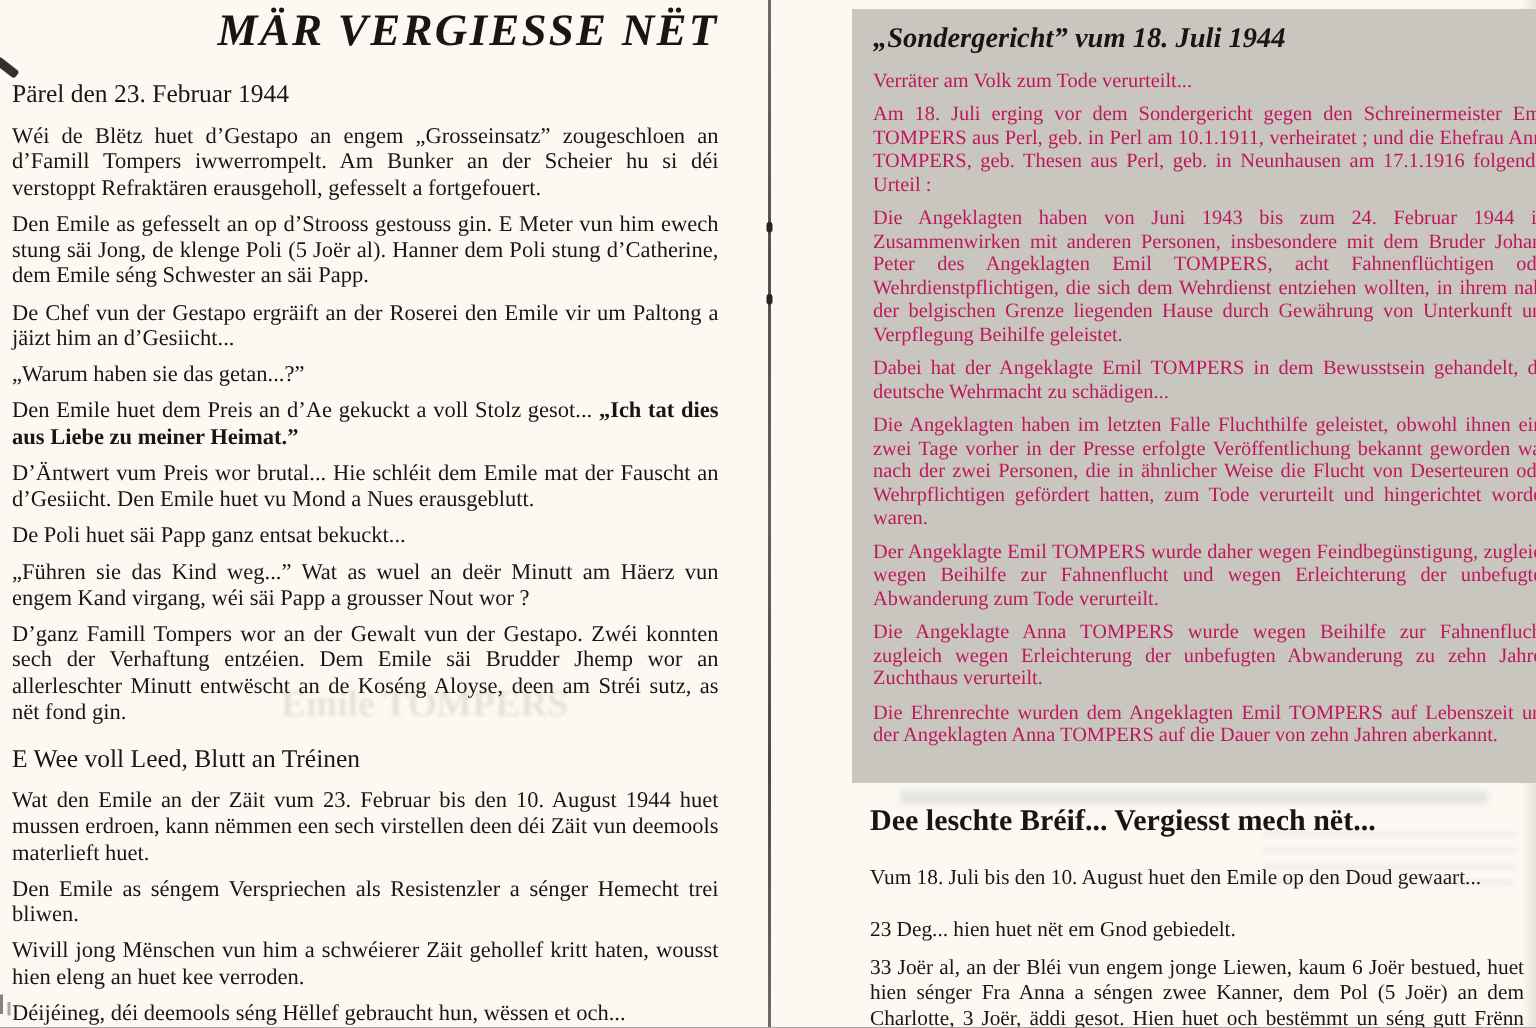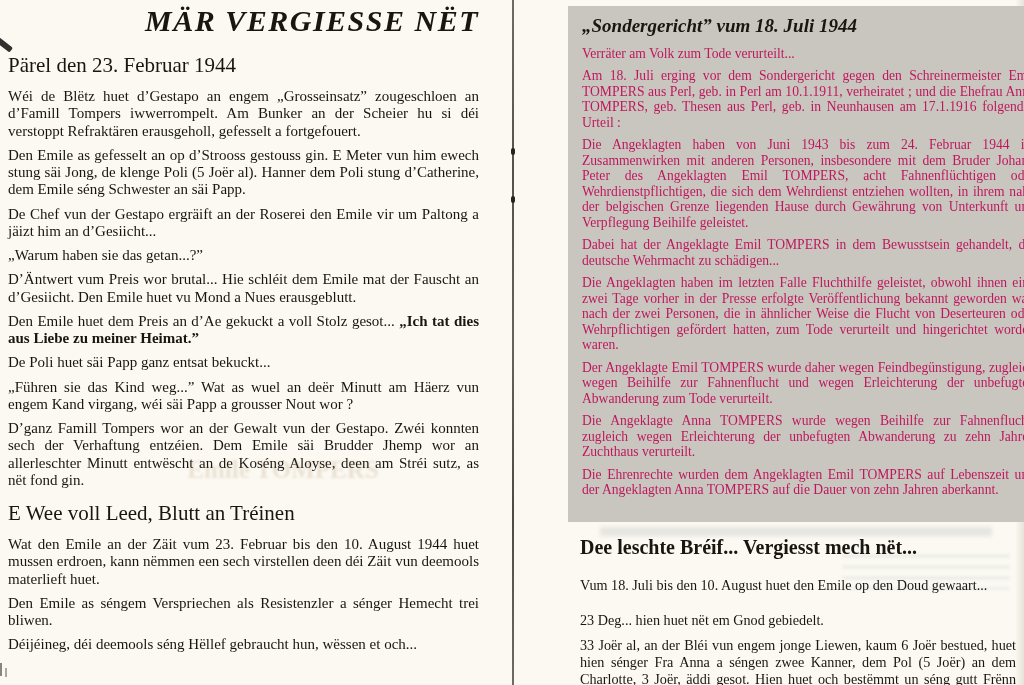--- a/index.html
+++ b/index.html
@@ -7,21 +7,21 @@
     position:relative;width:1024px;height:685px;overflow:hidden;
     background:#fbf9f2;color:#191611;
     font-family:"Liberation Serif","DejaVu Serif",serif;
   }
   
   .col-left{position:absolute;left:8px;top:2px;width:471px;}
   .main-title{
     font-style:italic;font-weight:700;font-size:30px;letter-spacing:1.5px;
     text-align:right;margin:2px 0 15px;white-space:nowrap;
   }
-  .sec-heading{font-size:21px;font-weight:400;margin:0 0 10px;}
+  .sec-heading{font-size:17px;font-weight:400;margin:0 0 10px;}
   .sec-heading.second{margin-top:12px;}
   .col-left p{font-size:15px;line-height:1.15;text-align:justify;margin:0 0 7px;}
   .col-left p strong{font-weight:700;}
   
   .gutter{
     position:absolute;left:512px;top:0;width:2px;height:685px;opacity:.85;
     background:linear-gradient(180deg,#55534e 0%,#36342f 25%,#4a4843 50%,#2d2b27 75%,#55534e 100%);
   }
   .gutter-blob{position:absolute;left:511px;width:4px;height:7px;background:#26241f;border-radius:2px;}
   .blob-a{top:148px;} .blob-b{top:196px;}
@@ -62,31 +62,32 @@
   <div class="col-left">
     <h1 class="main-title">MÄR VERGIESSE NËT</h1>
 
     <h2 class="sec-heading">Pärel den 23. Februar 1944</h2>
 
     <p>Wéi de Blëtz huet d’Gestapo an engem „Grosseinsatz” zougeschloen an d’Famill Tompers iwwerrompelt. Am Bunker an der Scheier hu si déi verstoppt Refraktären erausgeholl, gefesselt a fortgefouert.</p>
     <p>Den Emile as gefesselt an op d’Strooss gestouss gin. E Meter vun him ewech stung säi Jong, de klenge Poli (5 Joër al). Hanner dem Poli stung d’Catherine, dem Emile séng Schwester an säi Papp.</p>
     <p>De Chef vun der Gestapo ergräift an der Roserei den Emile vir um Paltong a jäizt him an d’Gesiicht...</p>
     <p>„Warum haben sie das getan...?”</p>
 
+    <p><span>Den Emile huet dem Preis an d’Ae gekuckt a voll Stolz gesot... </span><strong>„Ich tat dies aus Liebe zu meiner Heimat.”</strong></p>
+
     <p>D’Äntwert vum Preis wor brutal... Hie schléit dem Emile mat der Fauscht an d’Gesiicht. Den Emile huet vu Mond a Nues erausgeblutt.</p>
-
-    <p><span>Den Emile huet dem Preis an d’Ae gekuckt a voll Stolz gesot... </span><strong>„Ich tat dies aus Liebe zu meiner Heimat.”</strong></p>
     <p>De Poli huet säi Papp ganz entsat bekuckt...</p>
     <p>„Führen sie das Kind weg...”  Wat as wuel an deër Minutt am Häerz vun engem Kand virgang, wéi säi Papp a grousser Nout wor ?</p>
     <p>D’ganz Famill Tompers wor an der Gewalt vun der Gestapo. Zwéi konnten sech der Verhaftung entzéien. Dem Emile säi Brudder Jhemp wor an allerleschter Minutt entwëscht an de Koséng Aloyse, deen am Stréi sutz, as nët fond gin.</p>
 
     <h2 class="sec-heading second">E Wee voll Leed, Blutt an Tréinen</h2>
 
     <p>Wat den Emile an der Zäit vum 23. Februar bis den 10. August 1944 huet mussen erdroen, kann nëmmen een sech virstellen deen déi Zäit vun deemools materlieft huet.</p>
     <p>Den Emile as séngem Verspriechen als Resistenzler a sénger Hemecht trei bliwen.</p>
+    <p>Wivill jong Mënschen vun him a schwéierer Zäit gehollef kritt haten, wousst hien eleng an huet kee verroden.</p>
     <p>Déijéineg, déi deemools séng Hëllef gebraucht hun, wëssen et och...</p>
   </div>
 
   <div class="ghost-title">Emile TOMPERS</div>
   <div class="ghost-bar1"></div>
   <div class="ghost-bar2"></div>
 
   <div class="gutter"></div>
   <div class="gutter-blob blob-a"></div>
   <div class="gutter-blob blob-b"></div>

